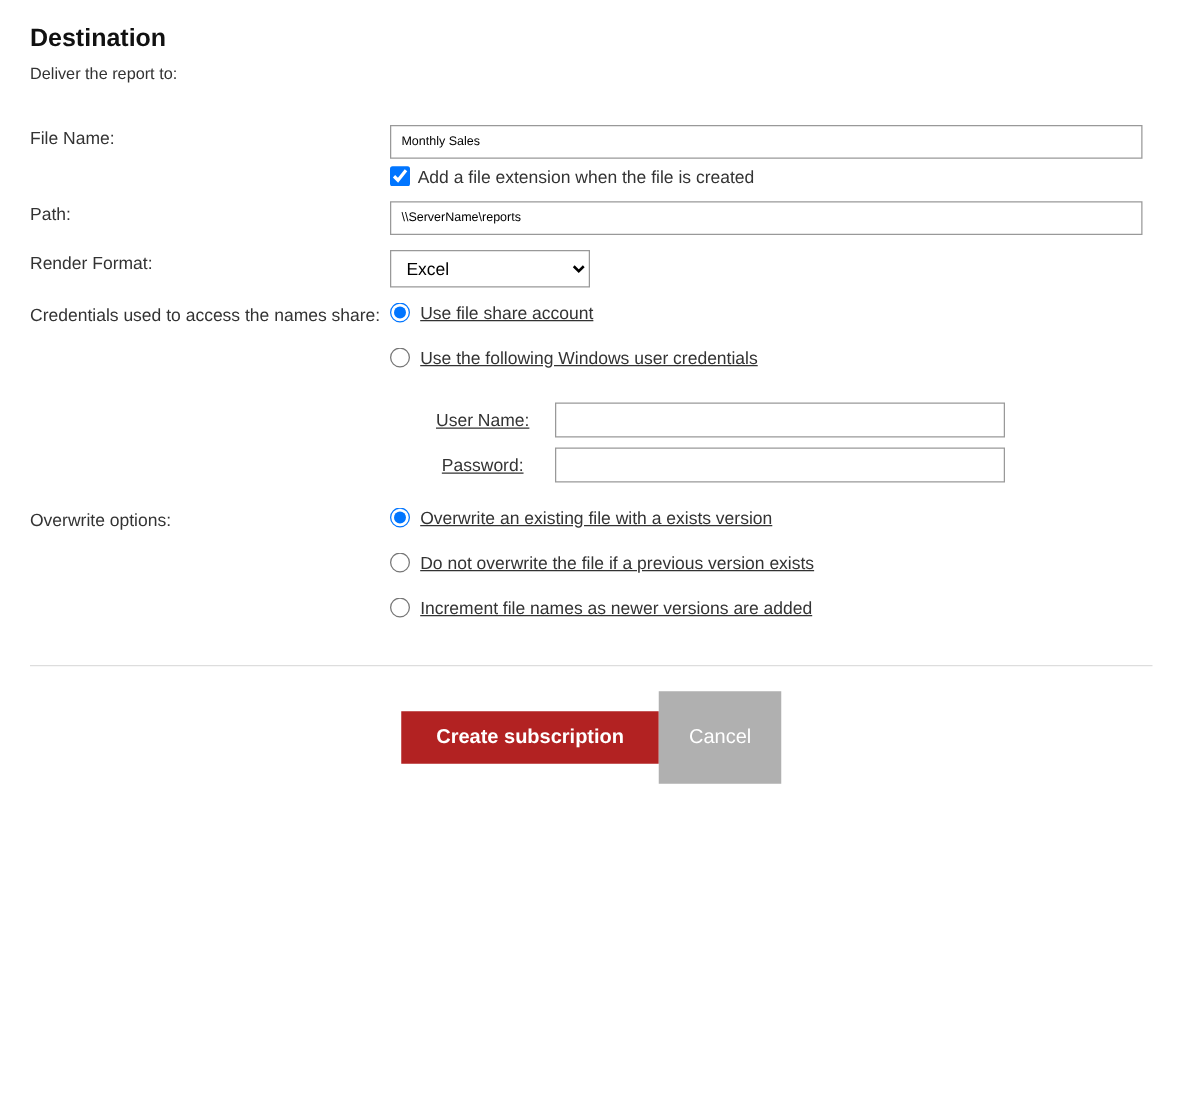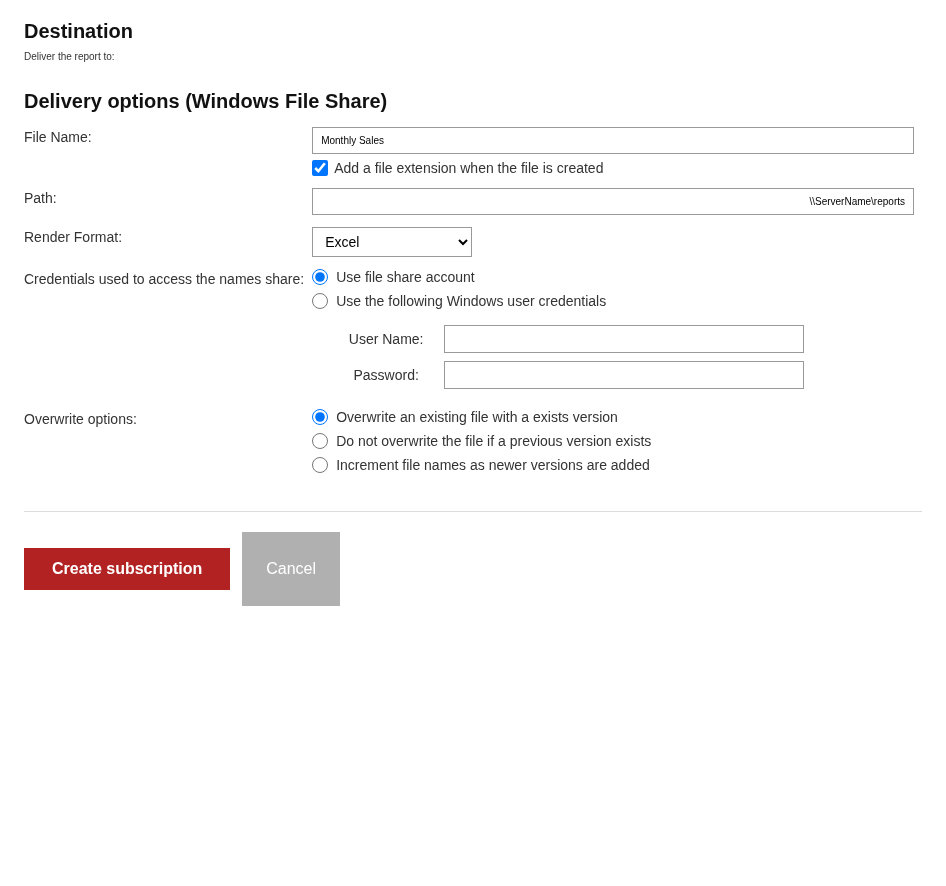--- a/index.html
+++ b/index.html
@@ -19,21 +19,21 @@
     }
 
     .section-title {
       font-size: 20px;
       font-weight: bold;
       color: #111;
       margin-bottom: 8px;
     }
 
     .label-text {
-      font-size: 10px;
+      font-size: 13px;
       color: #333;
       margin-bottom: 6px;
     }
 
     .destination-section {
       margin-bottom: 28px;
     }
 
     .delivery-section {
       margin-bottom: 32px;
@@ -78,41 +78,41 @@
       font-size: 10px;
       width: 100%;
     }
 
     .file-name-input {
       width: 680px;
     }
 
     .path-input {
       width: 680px;
-      text-align: right;
     }
 
     .checkbox-row {
       display: flex;
       align-items: center;
       gap: 6px;
       margin-top: 6px;
       font-size: 14px;
     }
 
     .checkbox-row input[type="checkbox"] {
       width: 16px;
       height: 16px;
       cursor: pointer;
     }
 
     .radio-group {
       display: flex;
       flex-direction: column;
-      gap: 8px;
+      gap: 20px;
+      text-decoration: underline;
     }
 
     .radio-row {
       display: flex;
       align-items: center;
       gap: 8px;
       font-size: 14px;
     }
 
     .radio-row input[type="radio"] {
@@ -152,22 +152,22 @@
     }
 
     .divider {
       border: none;
       border-top: 1px solid #ddd;
       margin: 30px 0 20px 0;
     }
 
     .button-row {
       display: flex;
-      gap: 12px;
-      align-items: center;
+      align-items: center;
+      justify-content: center;
     }
 
     .btn-create {
       background-color: #b22222;
       color: #fff;
       border: none;
       padding: 12px 28px;
       font-size: 16px;
       font-weight: bold;
       cursor: pointer;
@@ -184,21 +184,20 @@
   </style>
 </head>
 <body>
 
 <div class="destination-section">
   <div class="section-title">Destination</div>
   <p class="label-text">Deliver the report to:</p>
 </div>
 
 <div class="delivery-section">
-  <div class="section-title">Delivery options (Windows File Share)</div>
 
   <table class="form-table">
 
     <tbody>
         <tr>
       <td class="label-col">File Name:</td>
       <td class="field-col">
         <input type="text" class="file-name-input" value="Monthly Sales" style="">
         <div class="checkbox-row">
           <input type="checkbox" checked="" style="">

